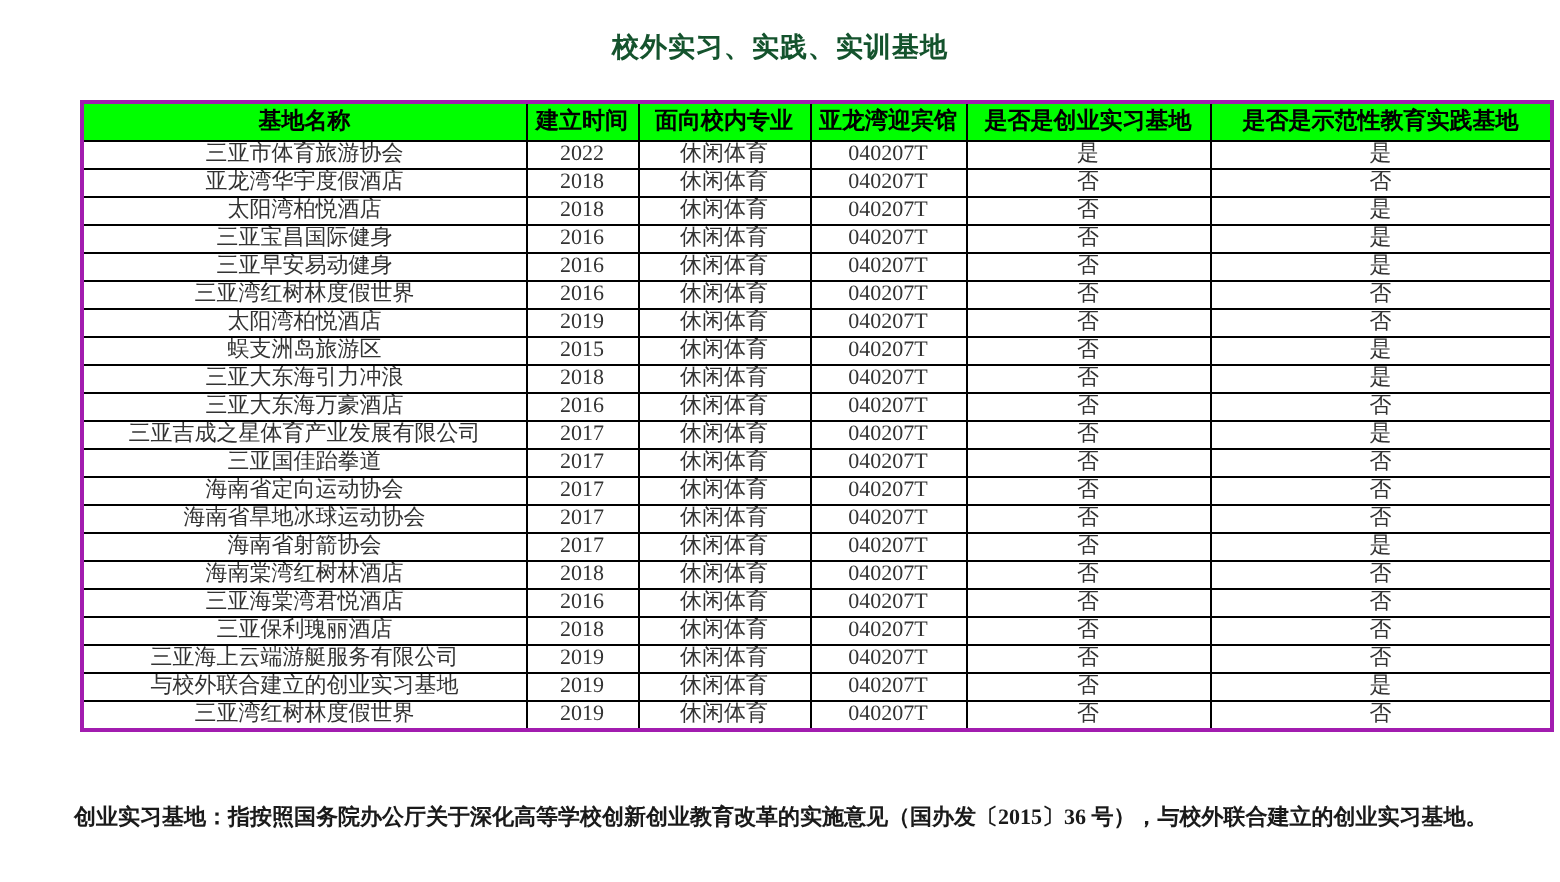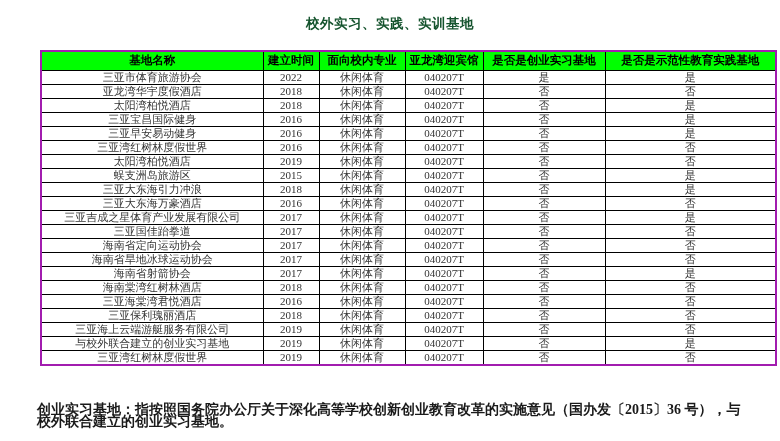--- a/index.html
+++ b/index.html
@@ -48,21 +48,21 @@
   table.bases td {
     color: #333333;
     font-size: 11px;
     height: 14px;
     line-height: 13px;
   }
   .footnote {
     position: absolute;
     left: 37px; top: 404px;
     width: 712px;
-    font-size: 14px;
+    font-size: 11px;
     line-height: 11.5px;
     font-weight: bold;
     color: #1a1a1a;
   }
 </style>
 </head>
 <body>
 
 <div class="page">
 

